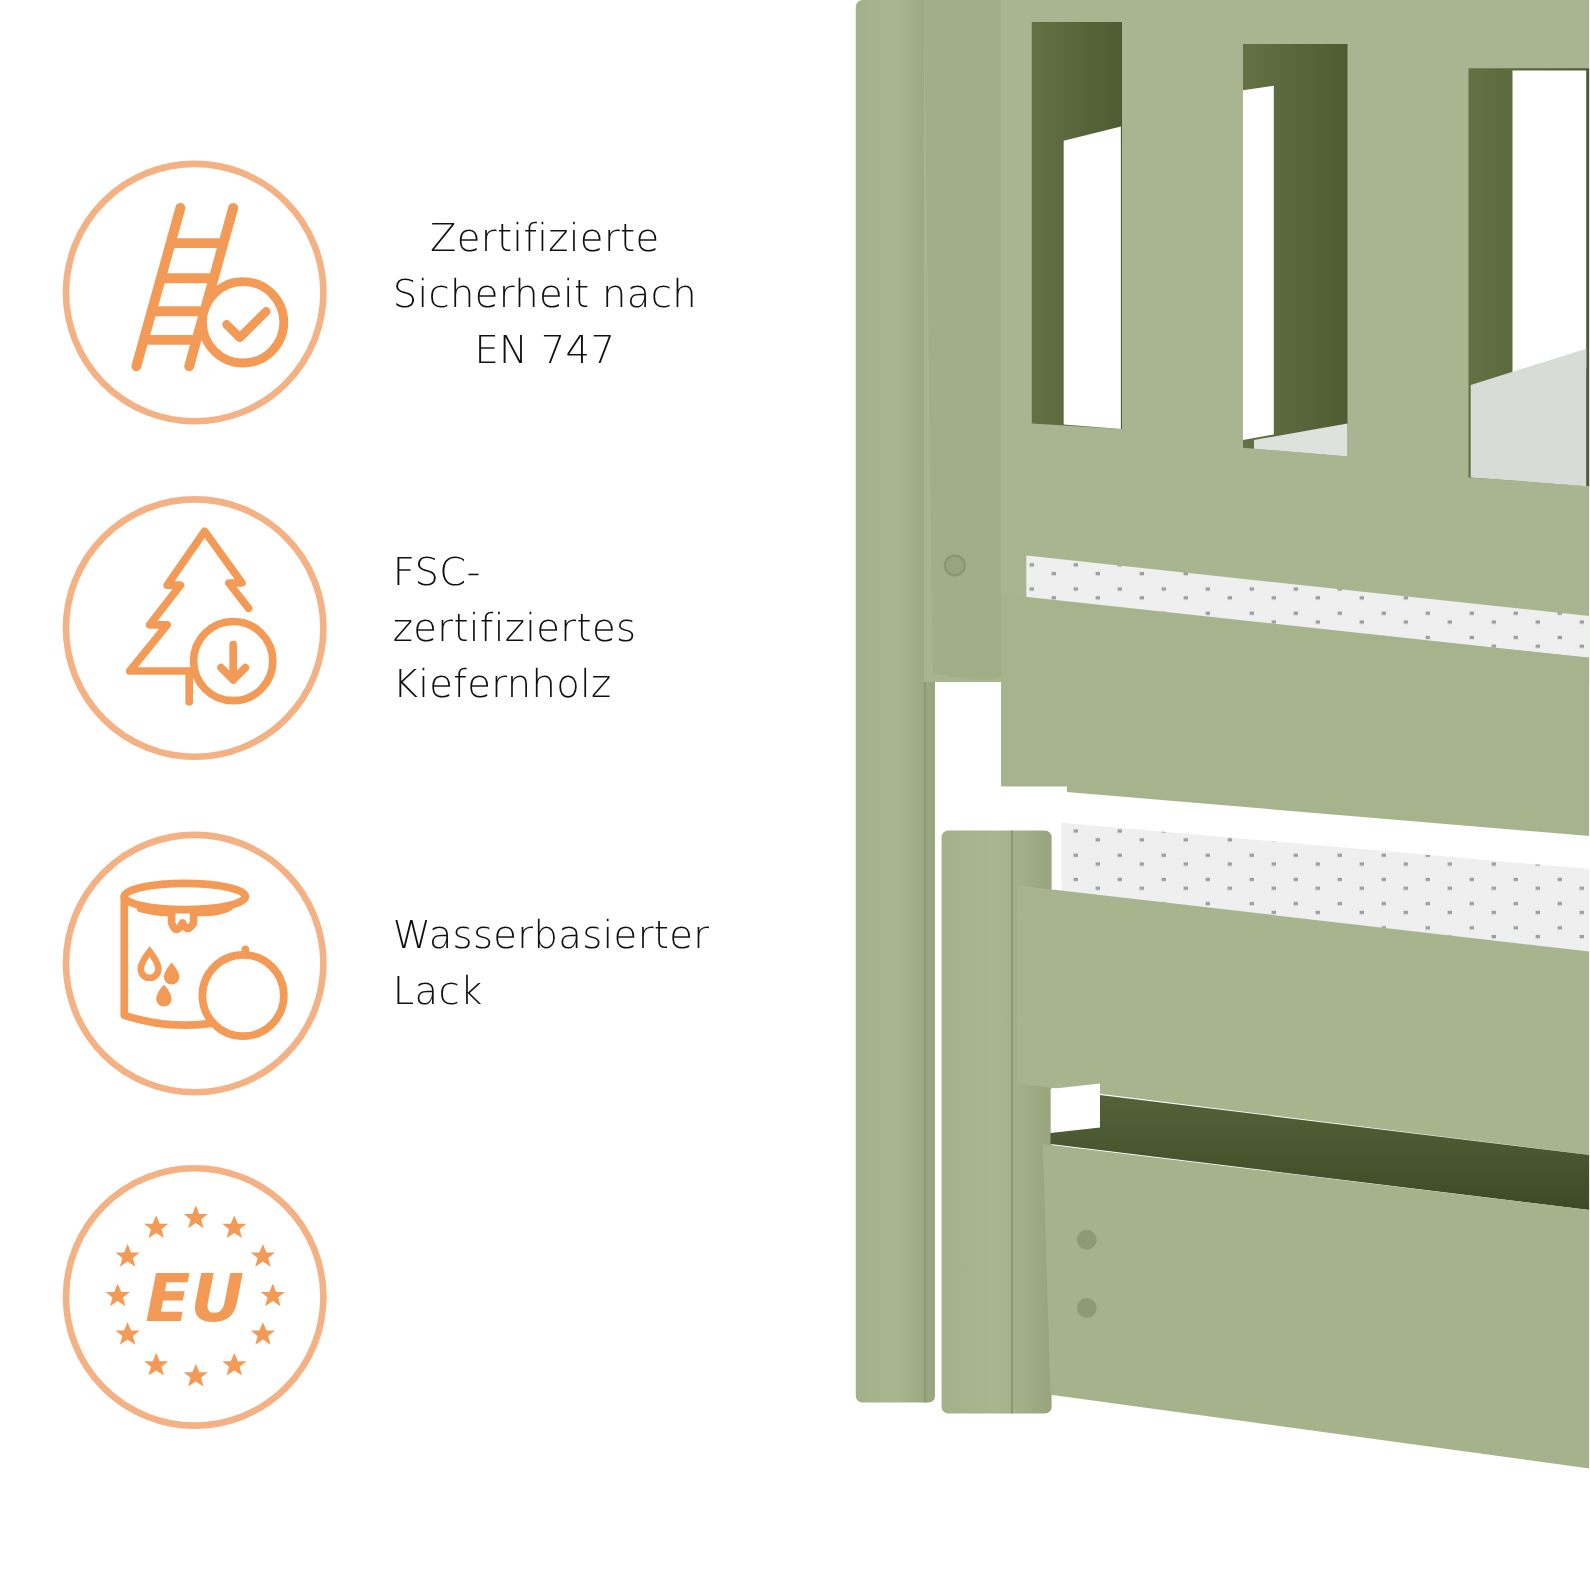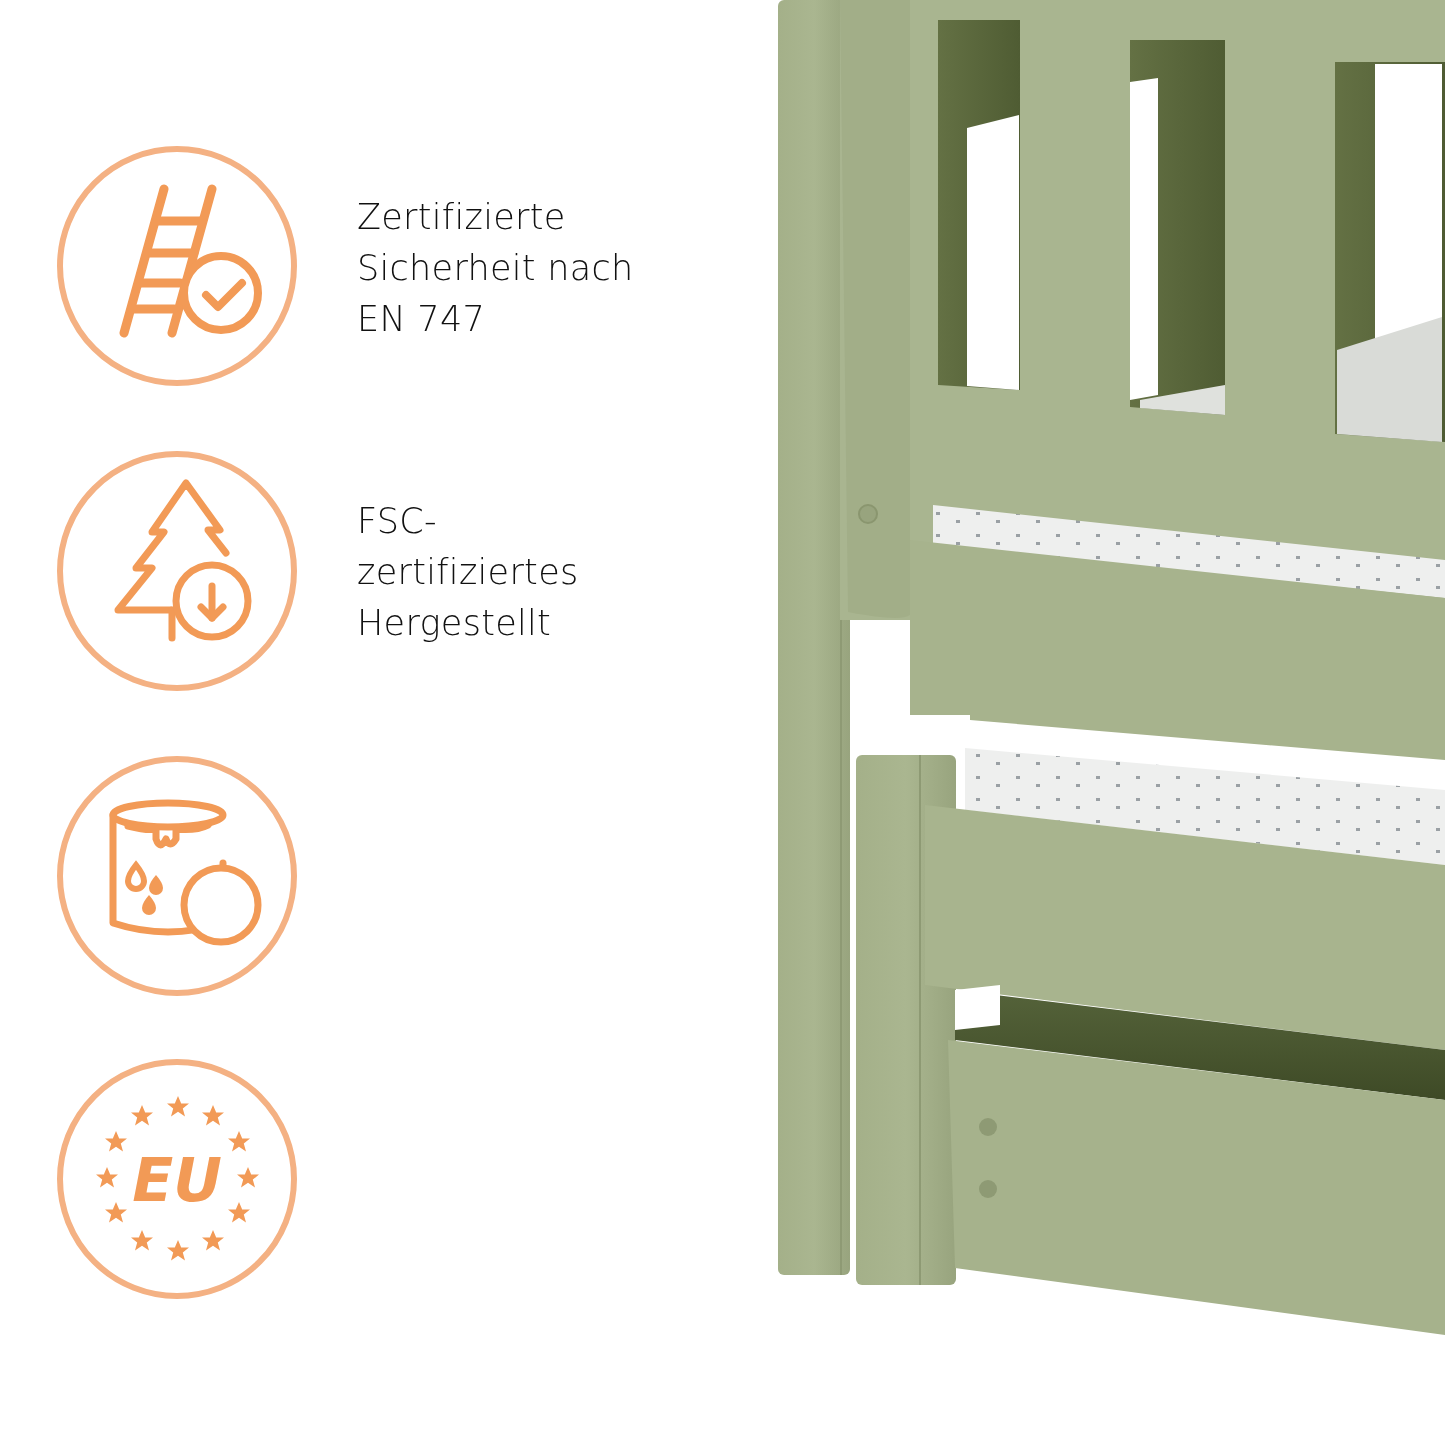--- a/index.html
+++ b/index.html
@@ -23,58 +23,60 @@
         <line x1="156" y1="44" x2="116" y2="188"></line>
         <line x1="101" y1="76" x2="146" y2="76"></line>
         <line x1="93" y1="108" x2="138" y2="108"></line>
         <line x1="84" y1="138" x2="124" y2="138"></line>
         <line x1="76" y1="164" x2="118" y2="164"></line>
       </g>
       <circle cx="165" cy="148" r="37" fill="#ffffff" stroke="#F29A56" stroke-width="8"></circle>
       <polyline points="150,150 162,162 186,138" fill="none" stroke="#F29A56" stroke-width="8" stroke-linecap="round" stroke-linejoin="round"></polyline>
     </svg>
   </div>
-  <div class="label" style="top:47px;">Zertifizierte
+  <div class="label" style="top:47px;text-align:center;">Zertifizierte
 Sicherheit nach
 EN 747</div>
 </div>
 
 <div class="feature" style="top:450px;">
   <div class="badge" style="top:0;">
     <svg viewBox="0 0 242 242">
       <circle cx="121" cy="121" r="117" fill="none" stroke="#F4B183" stroke-width="6"></circle>
       <polyline points="115,160 62,160 96,118 80,118 108,82 96,82 130,33 164,80 152,80 170,103" fill="none" stroke="#F29A56" stroke-width="7" stroke-linecap="round" stroke-linejoin="round"></polyline>
       <line x1="116" y1="160" x2="116" y2="188" stroke="#F29A56" stroke-width="7" stroke-linecap="round"></line>
       <circle cx="156" cy="151" r="36" fill="#ffffff" stroke="#F29A56" stroke-width="7"></circle>
       <line x1="156" y1="136" x2="156" y2="168" stroke="#F29A56" stroke-width="7" stroke-linecap="round"></line>
       <polyline points="145,157 156,168 167,157" fill="none" stroke="#F29A56" stroke-width="7" stroke-linecap="round" stroke-linejoin="round"></polyline>
     </svg>
   </div>
   <div class="label" style="top:46px;">FSC-
 zertifiziertes
-Hergestellt</div>
+Kiefernholz</div>
 </div>
 
 <div class="feature" style="top:755px;">
   <div class="badge" style="top:0;">
     <svg viewBox="0 0 242 242">
       <circle cx="121" cy="121" r="117" fill="none" stroke="#F4B183" stroke-width="6"></circle>
       <g fill="none" stroke="#F29A56" stroke-width="7" stroke-linecap="round" stroke-linejoin="round">
         <ellipse cx="112" cy="60" rx="55" ry="12"></ellipse>
         <path d="M57 60 V168 Q112 186 167 168 V108"></path>
         <path d="M72 71 Q92 76 100 74 V84 Q104 96 110 84 Q114 94 120 84 V74 Q140 76 152 70"></path>
       </g>
       <g fill="#F29A56">
         <path d="M80 110 Q88 120 88 126 A8 8 0 0 1 72 126 Q72 120 80 110 Z" fill="none" stroke="#F29A56" stroke-width="6"></path>
         <path d="M100 120 Q107 128 107 133 A7 7 0 0 1 93 133 Q93 128 100 120 Z"></path>
         <path d="M93 140 Q100 148 100 153 A7 7 0 0 1 86 153 Q86 148 93 140 Z"></path>
       </g>
       <circle cx="165" cy="150" r="37" fill="#ffffff" stroke="#F29A56" stroke-width="7"></circle>
     </svg>
   </div>
+  <div class="label" style="top:71px;">Wasserbasierter
+Lack</div>
 </div>
 
 <div class="feature" style="top:1058px;">
   <div class="badge" style="top:0;font-style:italic;">
     <svg viewBox="0 0 242 242">
       <defs>
         <polygon id="star" points="0,-11 3.2,-3.4 11,-3.4 4.8,1.6 7,9.5 0,4.8 -7,9.5 -4.8,1.6 -11,-3.4 -3.2,-3.4" fill="#F29A56"></polygon>
       </defs>
       <circle cx="121" cy="121" r="117" fill="none" stroke="#F4B183" stroke-width="6"></circle>
       <use href="#star" x="122" y="49"></use>

